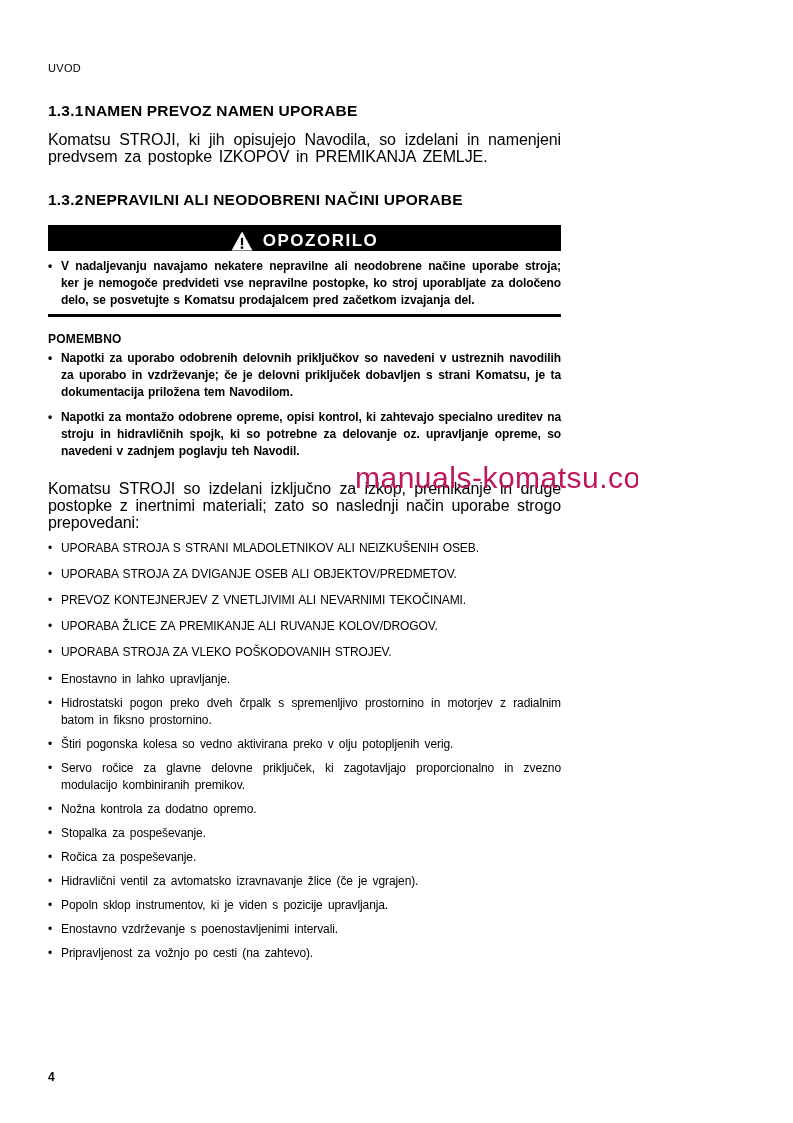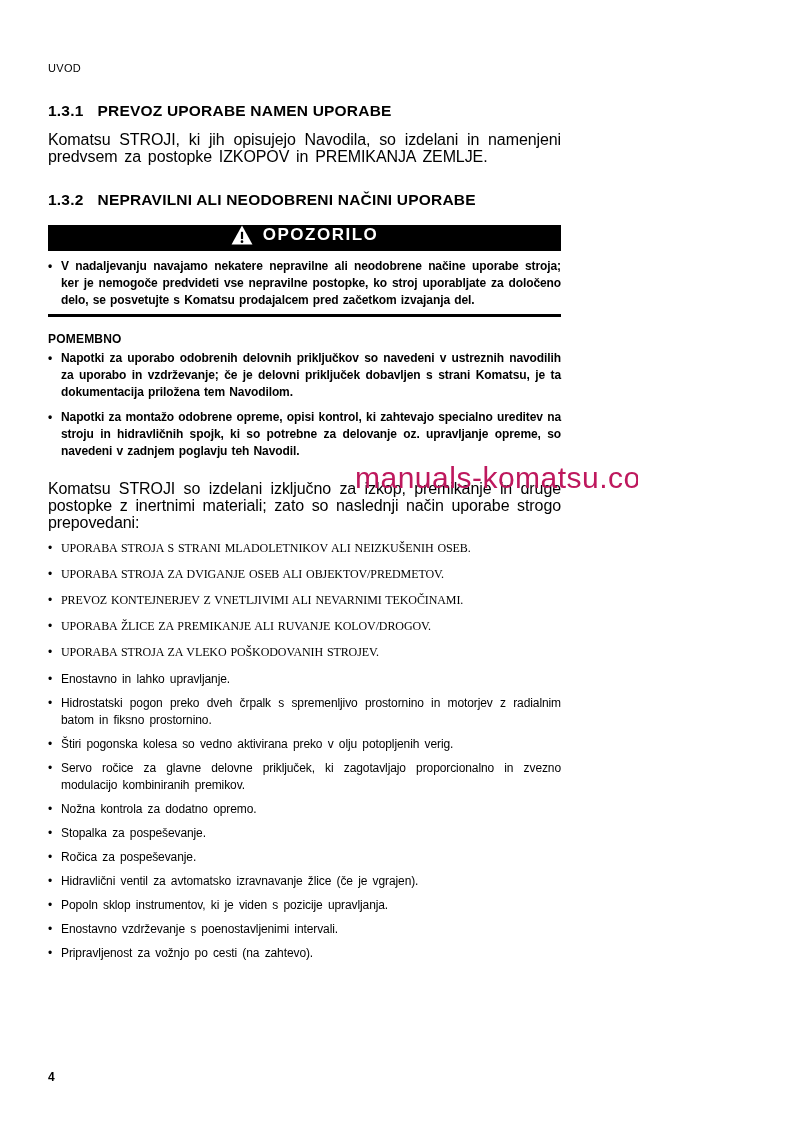--- a/index.html
+++ b/index.html
@@ -10,58 +10,58 @@
     font-family:"Liberation Sans","DejaVu Sans",sans-serif;
     color:#000;
     box-sizing:border-box;
     padding:62px 77px 0 48px;
     overflow:hidden;
   }
   .running-header{font-size:11px;letter-spacing:.3px;}
   h1.sec{margin:27px 0 0 0;font-size:20px;font-weight:bold;letter-spacing:.2px;}
   h1.sec .num{display:inline-block;min-width:30px;margin-right:16px;}
   h2.sec{margin:28px 0 0 0;font-size:15.5px;font-weight:bold;letter-spacing:.2px;}
-  h2.sec .num{display:inline-block;margin-right:14px;text-align:right;}
+  h2.sec .num{display:inline-block;margin-right:1px;text-align:right;}
   p.body{margin:11px 0 0 0;font-size:16px;line-height:17px;text-align:justify;word-spacing:2.5px;letter-spacing:-.1px;}
   p.body.tight{margin-top:7px;}
   .warn-banner{
     margin-top:16px;height:26px;background:#000;
-    display:flex;align-items:flex-start;justify-content:center;gap:10px;
+    display:flex;align-items:flex-end;justify-content:center;gap:10px;
   }
   .warn-banner .warn-label{color:#fff;font-size:17px;font-weight:bold;letter-spacing:1.5px;}
   .warn-icon{display:block;}
   .bullet{display:flex;margin-top:7px;font-size:12px;line-height:17px;}
   .bullet .marker{flex:0 0 13px;font-size:12px;line-height:17px;}
   .bullet .btext{flex:1;text-align:justify;word-spacing:2px;letter-spacing:-.1px;}
   .bullet.bold{font-weight:bold;}
   .bullet.bold .btext{word-spacing:1px;}
   .rule{margin-top:5px;height:3px;background:#000;}
   .imp-label{margin-top:15px;font-size:12px;font-weight:bold;letter-spacing:.2px;}
   .imp .bullet{margin-top:4px;}
   .imp .bullet + .bullet{margin-top:8px;}
   .caps-list .bullet{margin-top:9px;letter-spacing:.2px;}
-  .caps-list .btext{text-align:left;word-spacing:1px;font-family:Liberation Serif, serif;}
+  .caps-list .btext{text-align:left;word-spacing:1px;}
   .features{margin-top:10px;}
   .features .bullet{margin-top:7px;}
   .watermark{
     position:absolute;left:355px;top:461px;
     font-size:30px;color:#be185d;letter-spacing:.5px;
     white-space:nowrap;
   }
   .page-number{position:absolute;left:48px;top:1070px;font-size:12px;font-weight:bold;}
 </style>
 </head>
 <body>
 
 <div class="page">
 
   <div class="running-header">UVOD</div>
 
 
-  <h2 class="sec"><span class="num">1.3.1</span><span>PREVOZ UPORABE NAMEN UPORABE</span></h2>
+  <h2 class="sec"><span class="num">1.3.1</span><span>NAMEN PREVOZ NAMEN UPORABE</span></h2>
 
   <p class="body">Komatsu STROJI, ki jih opisujejo Navodila, so izdelani in namenjeni predvsem za postopke IZKOPOV in PREMIKANJA ZEMLJE.</p>
 
   <h2 class="sec" style="margin-top:26px;"><span class="num">1.3.2</span><span>NEPRAVILNI ALI NEODOBRENI NAČINI UPORABE</span></h2>
 
   <div class="warn-banner">
     <svg class="warn-icon" width="22" height="20" viewBox="0 0 24 22">
       <path d="M12 0.5 L23.5 21.5 L0.5 21.5 Z" fill="#ffffff"></path>
       <rect x="10.8" y="7.5" width="2.4" height="8" fill="#000000"></rect>
       <circle cx="12" cy="18.4" r="1.5" fill="#000000"></circle>

